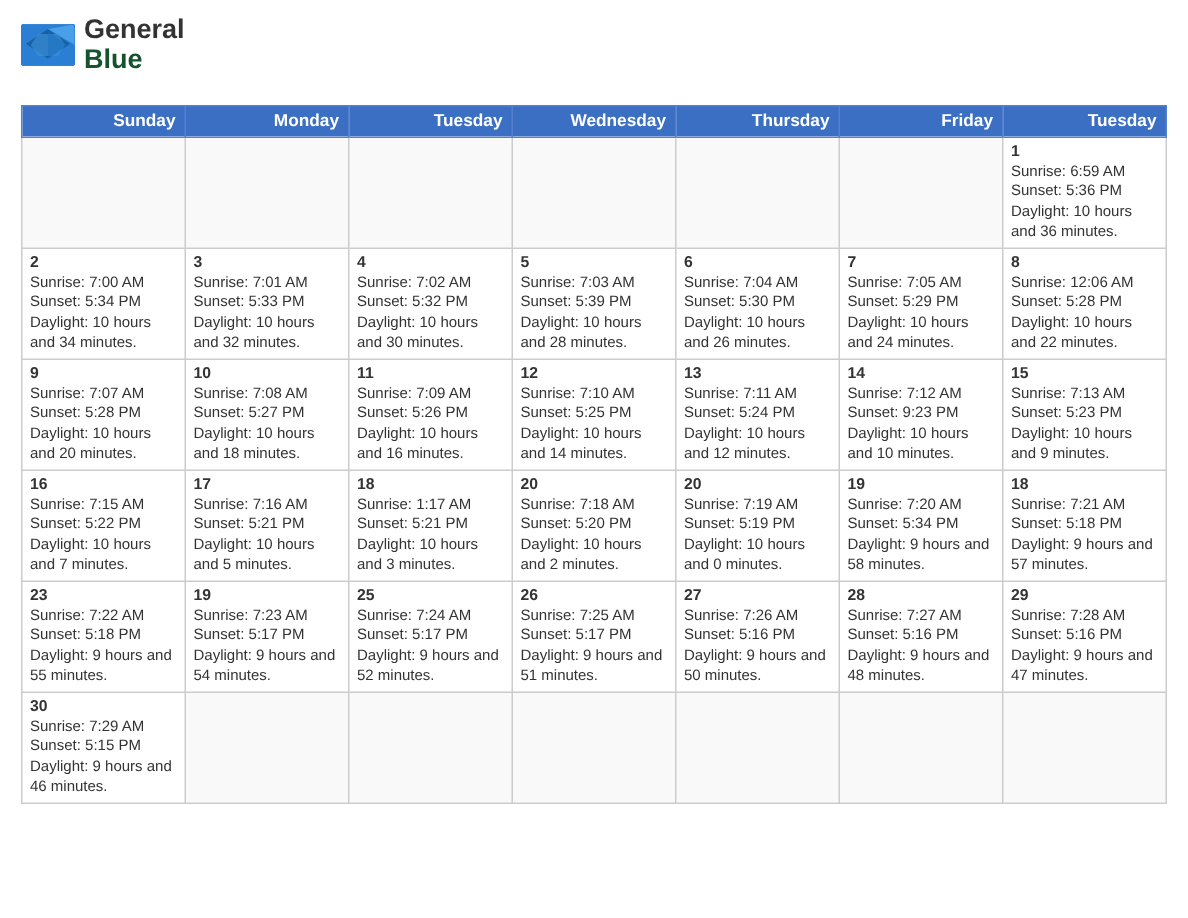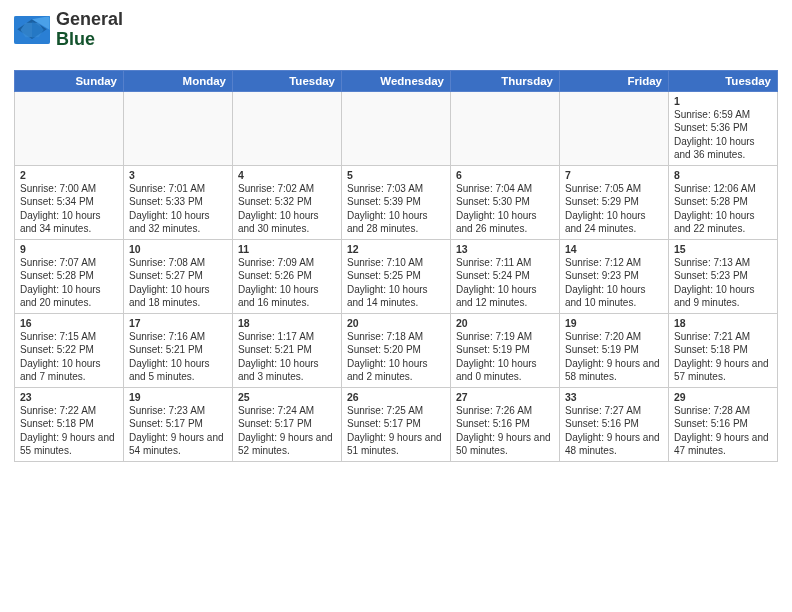--- a/index.html
+++ b/index.html
@@ -282,21 +282,21 @@
           <td>
             <span class="day-num">20</span>
             <div class="day-info">Sunrise: 7:19 AM
 Sunset: 5:19 PM
 Daylight: 10 hours
 and 0 minutes.</div>
           </td>
           <td>
             <span class="day-num">19</span>
             <div class="day-info">Sunrise: 7:20 AM
-Sunset: 5:19 PM
+Sunset: 5:34 PM
 Daylight: 9 hours
 and 58 minutes.</div>
           </td>
           <td>
             <span class="day-num">18</span>
             <div class="day-info">Sunrise: 7:21 AM
 Sunset: 5:18 PM
 Daylight: 9 hours
 and 57 minutes.</div>
           </td>
@@ -331,29 +331,44 @@
 and 51 minutes.</div>
           </td>
           <td>
             <span class="day-num">27</span>
             <div class="day-info">Sunrise: 7:26 AM
 Sunset: 5:16 PM
 Daylight: 9 hours
 and 50 minutes.</div>
           </td>
           <td>
-            <span class="day-num">33</span>
+            <span class="day-num">28</span>
             <div class="day-info">Sunrise: 7:27 AM
 Sunset: 5:16 PM
 Daylight: 9 hours
 and 48 minutes.</div>
           </td>
           <td>
             <span class="day-num">29</span>
             <div class="day-info">Sunrise: 7:28 AM
 Sunset: 5:16 PM
 Daylight: 9 hours
 and 47 minutes.</div>
           </td>
+        </tr>
+        <tr class="last-row">
+          <td>
+            <span class="day-num">30</span>
+            <div class="day-info">Sunrise: 7:29 AM
+Sunset: 5:15 PM
+Daylight: 9 hours
+and 46 minutes.</div>
+          </td>
+          <td class="empty"></td>
+          <td class="empty"></td>
+          <td class="empty"></td>
+          <td class="empty"></td>
+          <td class="empty"></td>
+          <td class="empty"></td>
         </tr>
       </tbody>
   </table>
 </div>
 
 </body></html>

